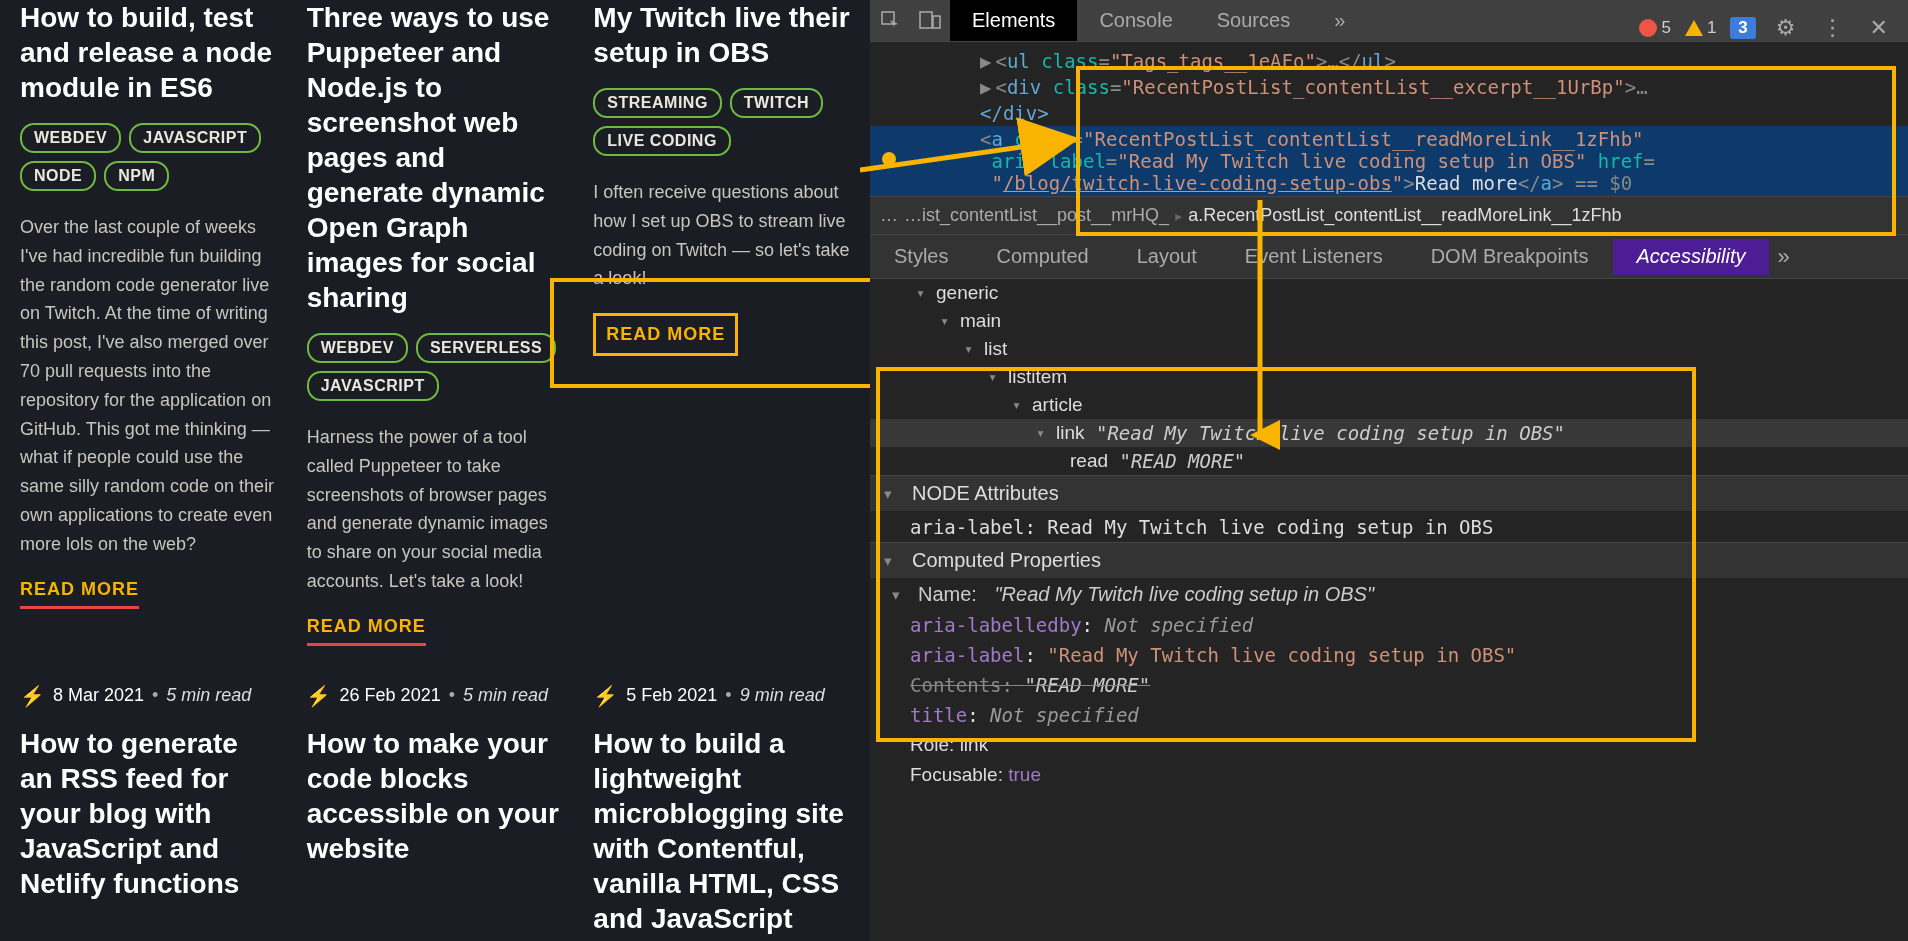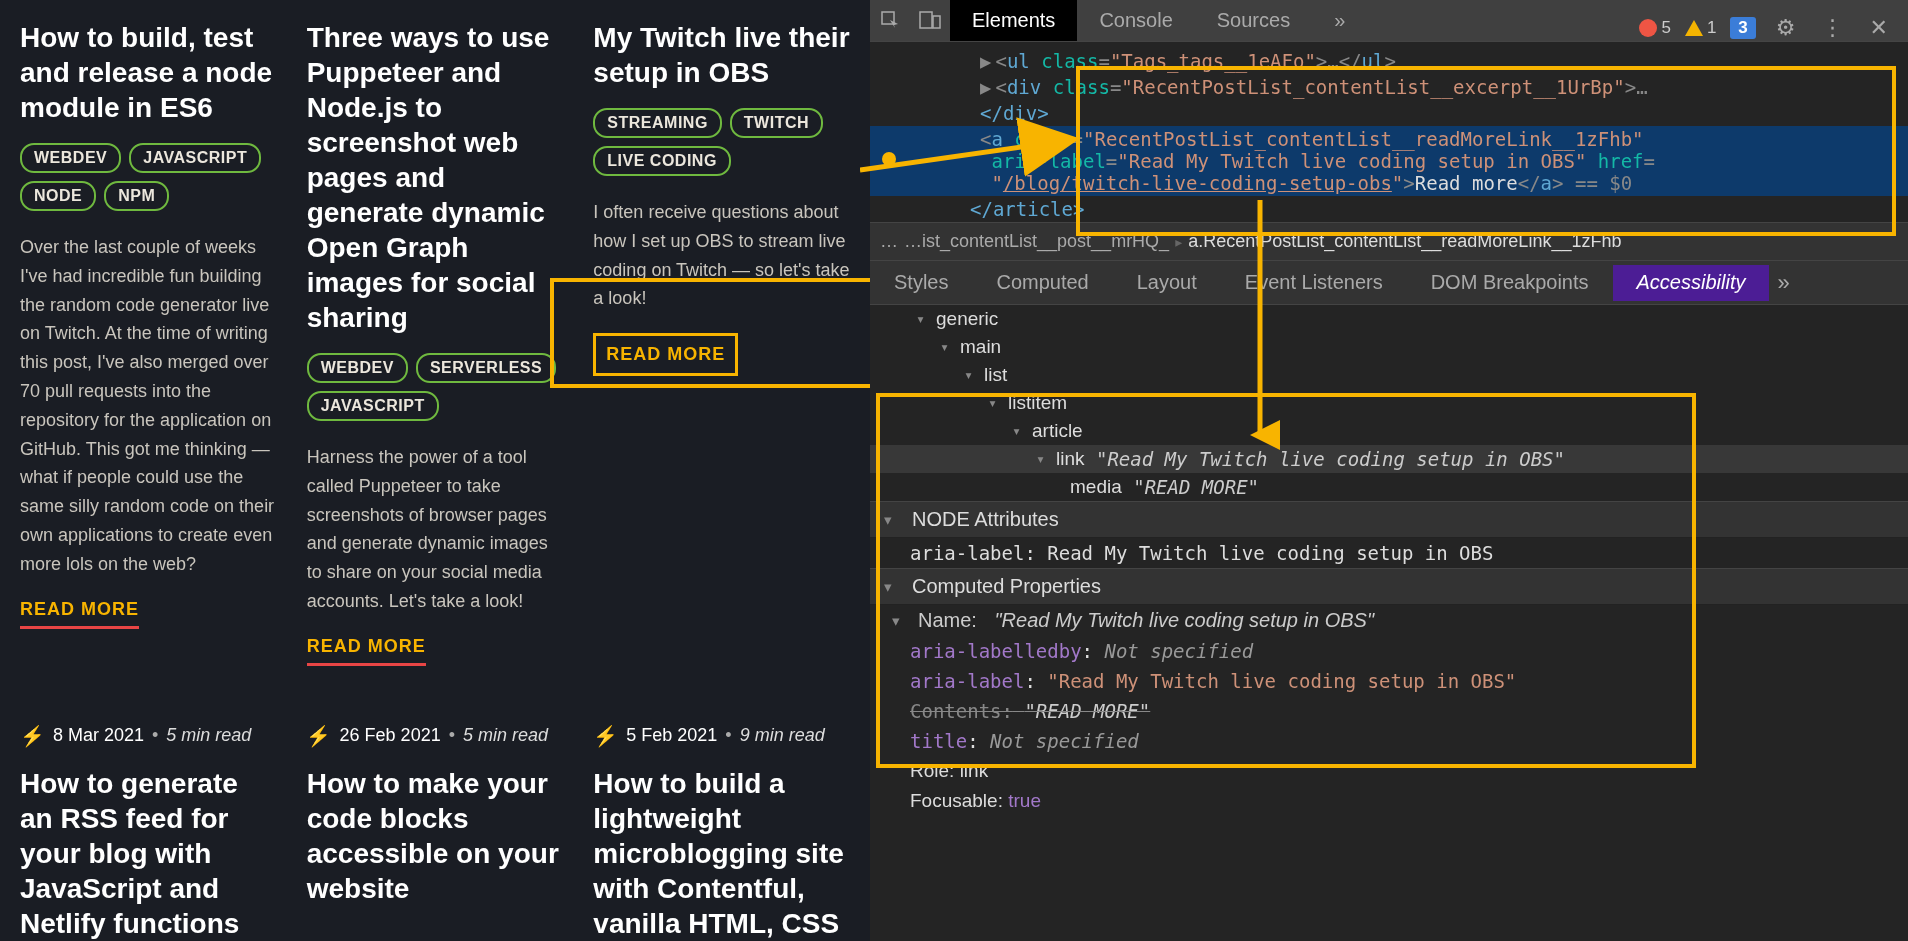--- a/index.html
+++ b/index.html
@@ -1,21 +1,21 @@
 <!DOCTYPE html>
 <html><head>
 <meta charset="utf-8">
 <style>
 * { margin: 0; padding: 0; box-sizing: border-box; }
 body { background: #1a1d24; font-family: -apple-system, BlinkMacSystemFont, "Segoe UI", Arial, sans-serif; color: #fff; overflow: hidden; }
 .container { display: flex; width: 1908px; height: 941px; }
 
 
 .blog { width: 870px; background: #1a1d24; padding: 0 20px; display: flex; flex-direction: column; }
-.row { display: flex; gap: 30px; margin-top: 20px; }
+.row { display: flex; gap: 30px; }
 .post { width: 270px; }
 .post h2 { font-size: 28px; font-weight: 700; line-height: 1.25; margin-bottom: 18px; color: #fff; }
 .tags { display: flex; flex-wrap: wrap; gap: 8px; margin-bottom: 22px; }
 .tag { border: 2px solid #6fb93f; color: #ece7dd; font-size: 16px; font-weight: 700; padding: 4px 12px; border-radius: 14px; text-transform: uppercase; letter-spacing: 0.5px; }
 .excerpt { color: #c9c5bd; font-size: 18px; line-height: 1.6; margin-bottom: 20px; }
 .readmore { display: inline-block; color: #f8b400; font-weight: 800; font-size: 18px; letter-spacing: 1px; border-bottom: 3px solid #e84545; padding-bottom: 6px; }
 .meta { display: flex; align-items: center; gap: 8px; font-size: 18px; color: #fff; margin-bottom: 18px; margin-top: 38px; }
 .bolt { color: #f8b400; font-size: 20px; }
 .dot { color: #aaa; }
 .mins { font-style: italic; color: #ddd; }
@@ -194,23 +194,20 @@
       </div>
       <div class="dom-line" style="padding-left:110px;">
         <span class="t-tag">&lt;/div&gt;</span>
       </div>
       <div class="dom-line dom-sel" style="padding-left:110px; position:relative;">
         <span class="dom-dot" style="top:26px;"></span>
         <span class="t-punc">&lt;</span><span class="t-tag">a</span> <span class="t-attr">class</span><span class="t-punc">=</span><span class="t-str">"<span>RecentPostList_contentList__readMoreLink__1zFhb</span>"</span><br>
         &nbsp;<span class="t-attr">aria-label</span><span class="t-punc">=</span><span class="t-str">"<span>Read My Twitch live coding setup in OBS</span>"</span> <span class="t-attr">href</span><span class="t-punc">=</span><br>
         &nbsp;<span class="t-str">"<span style="text-decoration:underline;">/blog/twitch-live-coding-setup-obs</span>"</span><span class="t-punc">&gt;</span><span class="t-txt">Read more</span><span class="t-punc">&lt;/</span><span class="t-tag">a</span><span class="t-punc">&gt;</span> <span class="eq0">== $0</span>
       </div>
-      <div class="dom-line" style="padding-left:100px;">
-        <span class="t-tag">&lt;/article&gt;</span>
-      </div>
 
       <div class="hl-box" style="left:206px; top:24px; width:820px; height:170px;"></div>
     </div>
 
     <div class="breadcrumb">
       <span>…</span>
       <span>…ist_contentList__post__mrHQ_</span>
       <span class="bc-sep">▸</span>
       <span class="bc-last">a.RecentPostList_contentList__readMoreLink__1zFhb</span>
     </div>
@@ -240,21 +237,21 @@
         </div>
       <div class="tree-row" style="padding-left:118px;">
           <span class="caret">▾</span>
           <span class="tree-label">listitem</span>
         </div>
       <div class="tree-row" style="padding-left:142px;">
           <span class="caret">▾</span>
           <span class="tree-label">article</span>
         </div>
       <div class="tree-row tree-linkrow" style="padding-left:166px;"><span class="caret">▾</span><span class="tree-label">link</span>&nbsp;<span class="tree-italic">"Read My Twitch live coding setup in OBS"</span></div>
-      <div class="tree-row" style="padding-left:200px;"><span class="tree-label">media</span>&nbsp;<span class="tree-italic">"READ MORE"</span></div>
+      <div class="tree-row" style="padding-left:200px;"><span class="tree-label">read</span>&nbsp;<span class="tree-italic">"READ MORE"</span></div>
 
       <div class="section-hdr">
           <span class="caret">▾</span>
           <span>NODE Attributes</span>
         </div>
       <div class="prop-row"><span class="prop-key" style="color:#ddd;">aria-label</span><span class="prop-plain">: </span><span class="prop-plain">Read My Twitch live coding setup in OBS</span></div>
 
       <div class="section-hdr">
           <span class="caret">▾</span>
           <span>Computed Properties</span>

